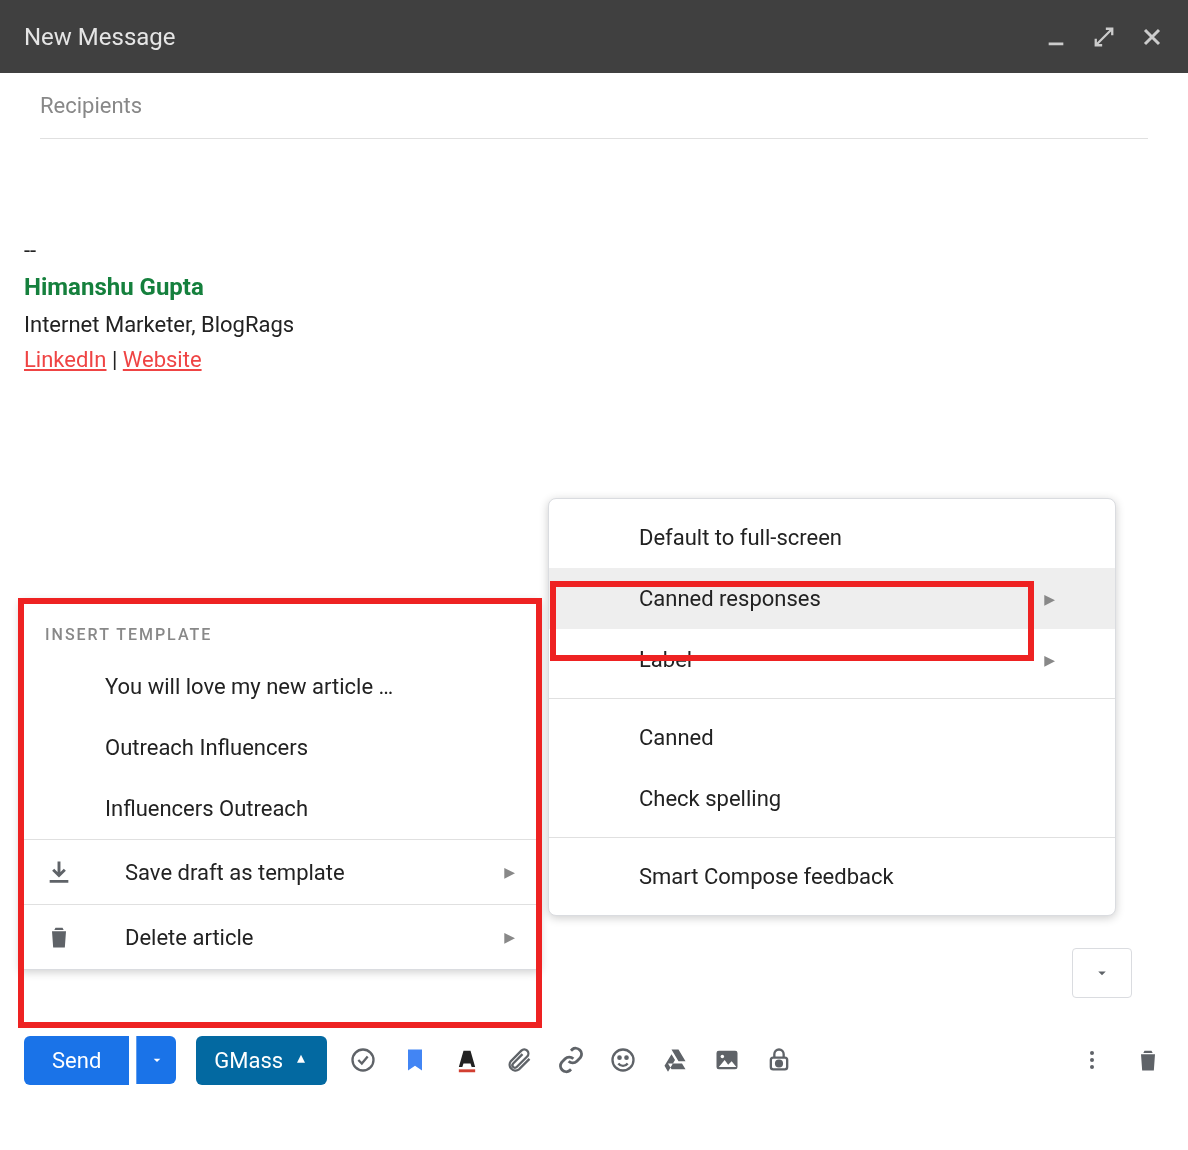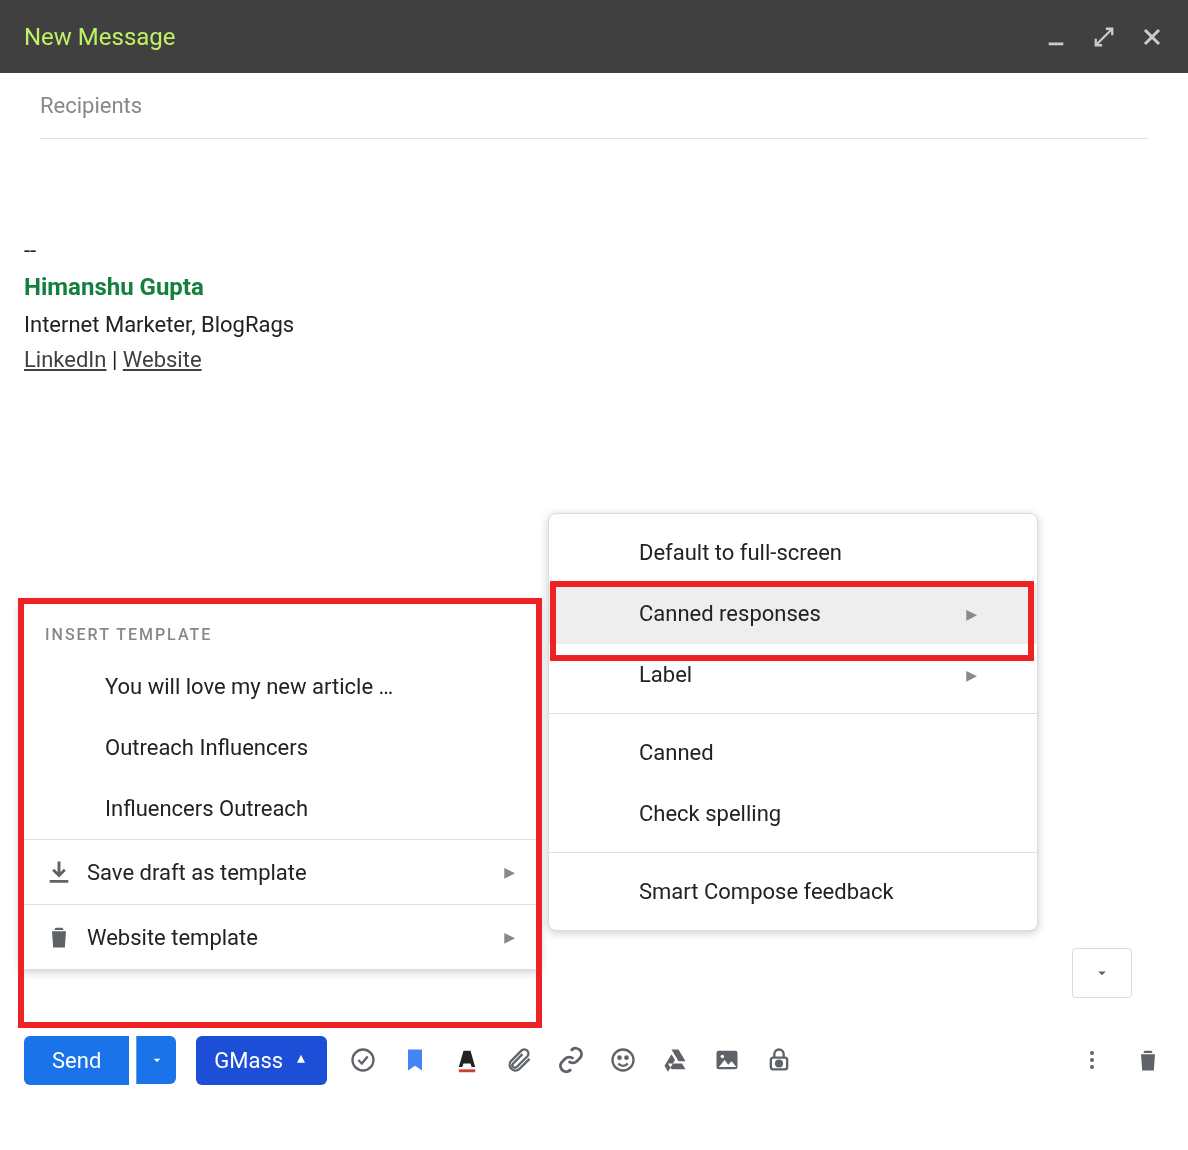--- a/index.html
+++ b/index.html
@@ -1,56 +1,56 @@
 <!DOCTYPE html>
 <html><head>
 <meta charset="utf-8">
 <style>
 * { box-sizing: border-box; margin: 0; padding: 0; }
 body { font-family: Roboto, Arial, sans-serif; background: #fff; width: 1188px; height: 1150px; position: relative; overflow: hidden; }
 
-.titlebar { background: #404040; color: #bef264; height: 73px; display: flex; align-items: center; justify-content: space-between; padding: 0 24px; }
+.titlebar { background: #404040; color: #e5e5e5; height: 73px; display: flex; align-items: center; justify-content: space-between; padding: 0 24px; }
 .titlebar-title { font-size: 24px; font-weight: 400; }
 .titlebar-actions { display: flex; gap: 24px; align-items: center; }
 .titlebar-icon { width: 24px; height: 24px; cursor: pointer; display: flex; align-items: center; justify-content: center; color: #ccc; }
 
 .fields { padding: 0 40px; }
 .field { border-bottom: 1px solid #e0e0e0; padding: 20px 0; }
 .field-label { color: #888; font-size: 22px; }
 
 .body-area { padding: 24px; font-size: 22px; line-height: 1.6; }
 .sig-sep { margin-top: 70px; color: #222; }
 .sig-name { font-weight: 700; font-size: 24px; color: #15803d; }
 .sig-role { color: #222; font-size: 22px; }
 .sig-links { font-size: 22px; }
-.sig-links a { color: #404040; text-decoration: underline; }
+.sig-links a { color: #ef4444; text-decoration: underline; }
 .sig-links .pipe { color: #222; }
 
 .toolbar { position: absolute; bottom: 60px; left: 24px; right: 24px; height: 60px; display: flex; align-items: center; gap: 20px; }
 .send-btn { background: #1a73e8; color: #fff; border-radius: 6px 0 0 6px; padding: 12px 28px; font-size: 22px; cursor: pointer; }
 .send-drop { background: #1a73e8; color: #fff; border-radius: 0 6px 6px 0; width: 40px; height: 48px; display: flex; align-items: center; justify-content: center; margin-left: -13px; border-left: 1px solid rgba(255,255,255,0.3); cursor: pointer; }
-.gmass-btn { background: #1d4ed8; color: #fff; border-radius: 6px; padding: 12px 18px; font-size: 22px; display: flex; align-items: center; gap: 10px; cursor: pointer; }
+.gmass-btn { background: #0369a1; color: #fff; border-radius: 6px; padding: 12px 18px; font-size: 22px; display: flex; align-items: center; gap: 10px; cursor: pointer; }
 .tbicon { width: 32px; height: 32px; color: #5f6368; display: flex; align-items: center; justify-content: center; cursor: pointer; }
 .tbicon svg { width: 28px; height: 28px; }
 .spacer { flex: 1; }
 .more-vert { width: 40px; height: 40px; display: flex; align-items: center; justify-content: center; color: #5f6368; cursor: pointer; }
 
 .menu { position: absolute; background: #fff; border: 1px solid #dadce0; border-radius: 8px; box-shadow: 0 2px 10px rgba(0,0,0,0.2); padding: 8px 0; }
-.menu-main { top: 498px; left: 548px; width: 490px; margin-top: 15px; }
+.menu-main { top: 498px; left: 548px; width: 568px; }
 .menu-item { padding: 18px 60px 18px 90px; font-size: 22px; color: #222; cursor: pointer; position: relative; display: flex; align-items: center; justify-content: space-between; }
 .menu-item.hovered { background: #eee; }
 .menu-item .arrow { color: #888; font-size: 14px; }
 .menu-divider { border-top: 1px solid #e0e0e0; margin: 8px 0; }
 
 .highlight-main { position: absolute; top: 581px; left: 550px; width: 484px; height: 80px; border: 6px solid #e22; pointer-events: none; }
 
 .submenu { position: absolute; background: #fff; border: 1px solid #dadce0; border-radius: 4px; box-shadow: 0 2px 10px rgba(0,0,0,0.2); top: 600px; left: 20px; width: 520px; }
 .submenu-header { font-size: 16px; letter-spacing: 2px; color: #888; padding: 24px 24px 12px 24px; font-weight: 500; }
 .submenu-item { padding: 18px 24px 18px 84px; font-size: 22px; color: #222; cursor: pointer; position: relative; display: flex; align-items: center; justify-content: space-between; }
-.submenu-item.with-icon { padding-left: 24px; gap: 14px; justify-content: space-between; }
+.submenu-item.with-icon { padding-left: 24px; gap: 52px; justify-content: space-between; }
 .submenu-item .arrow { color: #888; font-size: 14px; margin-left: auto; }
 .submenu-divider { border-top: 1px solid #e0e0e0; }
 .subicon { width: 28px; height: 28px; color: #5f6368; flex-shrink: 0; }
 
 .highlight-sub { position: absolute; top: 598px; left: 18px; width: 524px; height: 430px; border: 6px solid #e22; pointer-events: none; }
 
 .drop-right { position: absolute; bottom: 152px; right: 56px; width: 60px; height: 50px; border: 1px solid #dadce0; border-radius: 4px; display: flex; align-items: center; justify-content: center; color: #5f6368; cursor: pointer; background: #fff; }
 </style>
 </head>
 <body>
@@ -227,18 +227,18 @@
     <span>Save draft as template</span>
     <span class="arrow">▶</span>
   </div>
   <div class="submenu-divider"></div>
   <div class="submenu-item with-icon">
     <span class="subicon">
       <svg viewBox="0 0 24 24" fill="currentColor">
           <path d="M6 7h12l-1 14H7zM9 4h6l1 2H8z"></path>
         </svg>
     </span>
-    <span>Website template</span>
+    <span>Delete article</span>
     <span class="arrow">▶</span>
   </div>
 </div>
 
 <div class="highlight-sub"></div>
 
 </body></html>

